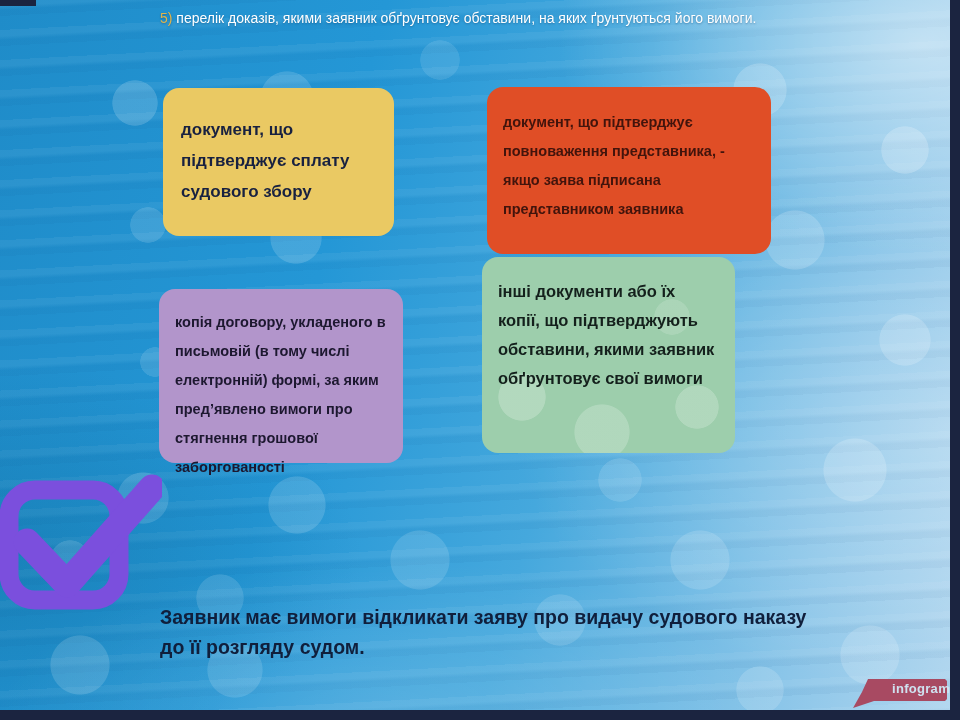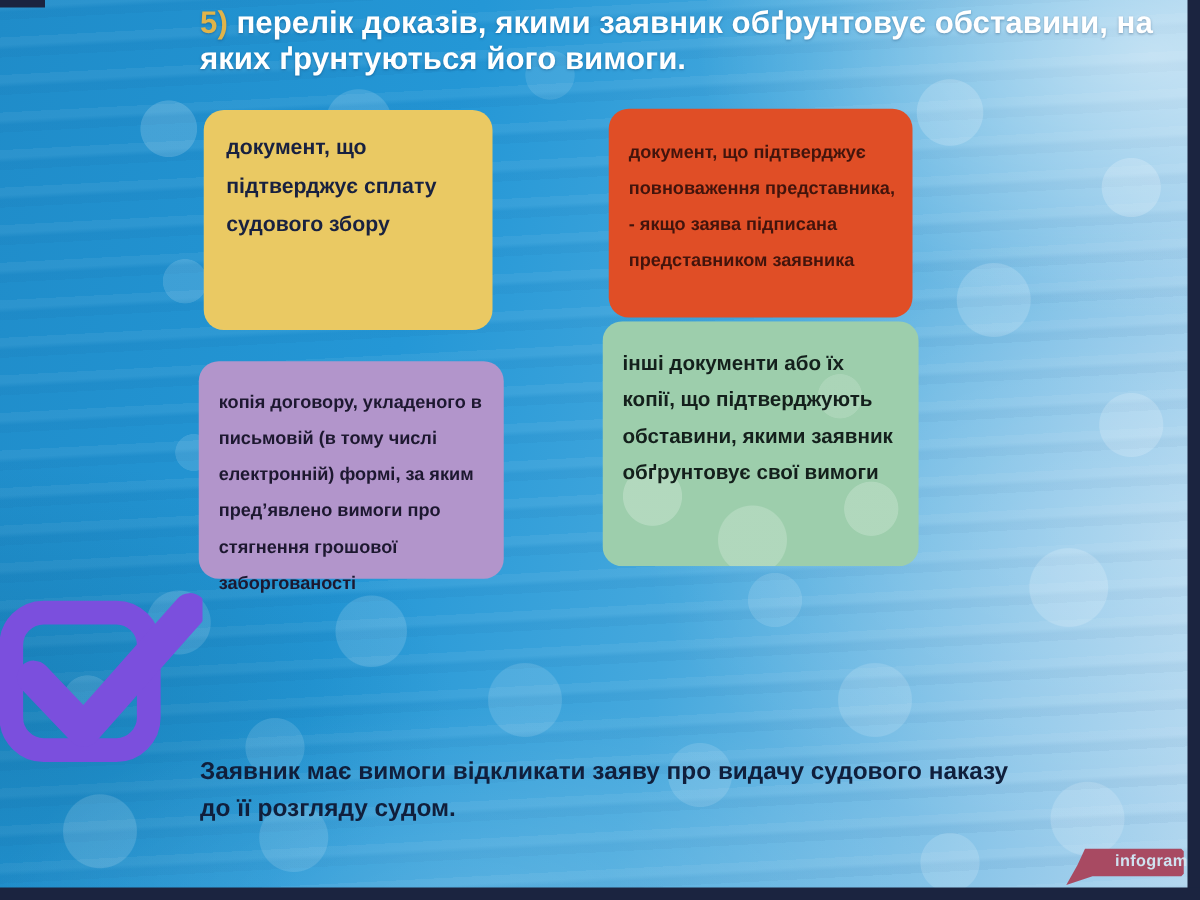--- a/index.html
+++ b/index.html
@@ -46,34 +46,34 @@
       radial-gradient(circle 24px at 760px 690px, rgba(255,255,255,.15) 97%, transparent 100%),
       radial-gradient(circle 20px at 440px 60px,  rgba(255,255,255,.10) 97%, transparent 100%),
       radial-gradient(circle 22px at 620px 480px, rgba(255,255,255,.12) 97%, transparent 100%);
   }
   .frame-right{position:absolute;right:0;top:0;width:10px;height:720px;background:#1b2440;}
   .frame-bottom{position:absolute;left:0;bottom:0;width:960px;height:10px;background:#1b2440;}
   .frame-topnotch{position:absolute;left:0;top:0;width:36px;height:6px;background:#1b2440;}
 
   .heading{
     position:absolute;left:160px;top:4px;width:792px;
-    font-size:25px;font-weight:700;line-height:29px;color:#ffffff;
+    font-size:14px;font-weight:400;line-height:29px;color:#ffffff;
     text-shadow:0 1px 2px rgba(10,40,80,.35);
   }
   .heading .num{color:#e0b44a;}
   .subheading{
     position:absolute;left:160px;top:59px;width:700px;
     font-size:19.5px;font-weight:700;line-height:26px;color:#d8c94c;
     text-shadow:0 1px 2px rgba(10,40,80,.30);
   }
 
   .card{position:absolute;border-radius:16px;font-weight:700;color:#1b1b30;box-sizing:border-box;}
-  .card-yellow{left:163px;top:88px;width:231px;height:176px;background:#eac963;
-    padding:14px 18px 0 18px;font-size:17px;line-height:31px;color:#182140;}
-  .card-orange{left:487px;top:87px;width:243px;height:167px;background:#e04e26;
+  .card-yellow{left:163px;top:88px;width:231px;height:148px;background:#eac963;
+    padding:26px 18px 0 18px;font-size:17px;line-height:31px;color:#182140;}
+  .card-orange{left:487px;top:87px;width:284px;height:167px;background:#e04e26;
     padding:21px 14px 0 16px;font-size:14.5px;line-height:29px;color:#42140c;}
   .card-purple{left:159px;top:289px;width:244px;height:174px;background:#b295cb;
     padding:19px 12px 0 16px;font-size:14.5px;line-height:29px;color:#1d1830;}
   .card-green{left:482px;top:257px;width:253px;height:196px;background:#9dceac;
     padding:20px 14px 0 16px;font-size:16.5px;line-height:29px;color:#14201c;
     background-image:
       radial-gradient(circle 24px at 40px 140px, rgba(255,255,255,.22) 97%, transparent 100%),
       radial-gradient(circle 28px at 120px 175px, rgba(255,255,255,.20) 97%, transparent 100%),
       radial-gradient(circle 22px at 215px 150px, rgba(255,255,255,.20) 97%, transparent 100%),
       radial-gradient(circle 18px at 190px 60px, rgba(255,255,255,.14) 97%, transparent 100%);}

